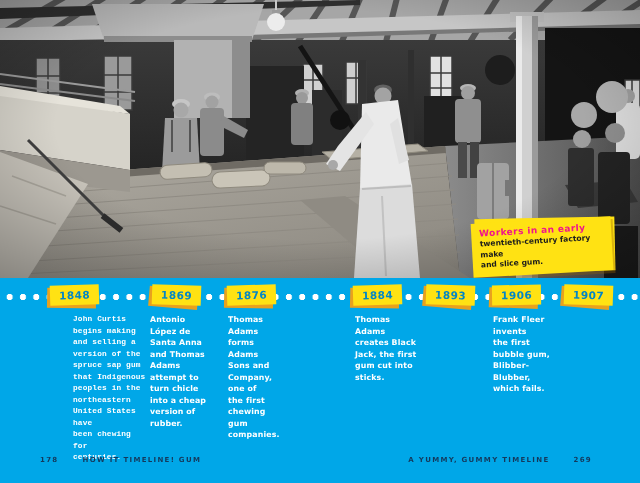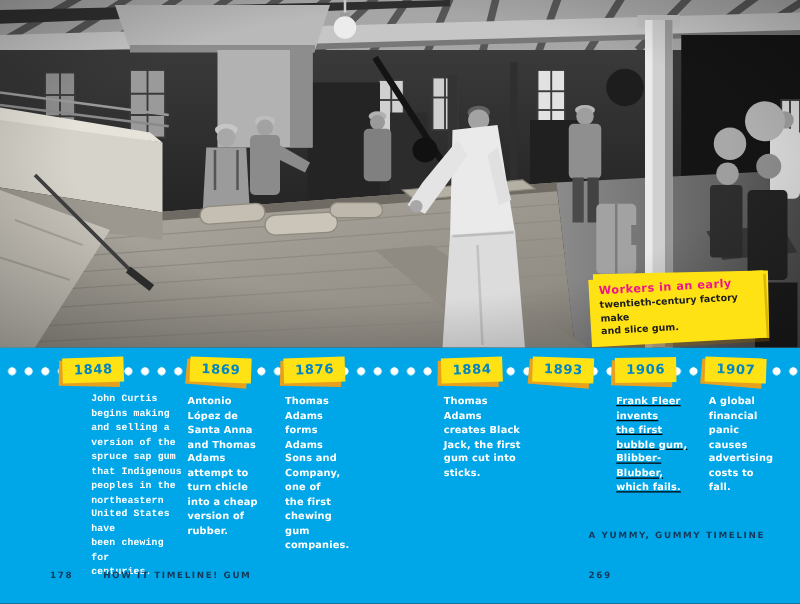--- a/index.html
+++ b/index.html
@@ -30,27 +30,27 @@
   .badge-face{position:relative;background:#FFE213;color:#0085C7;font-weight:bold;font-size:10.5px;
     padding:4px 9px 4px 9px;letter-spacing:.5px;}
   .rotA{transform:rotate(-2deg);} .rotB{transform:rotate(2deg);} .rotC{transform:rotate(-1deg);}
   .entry{margin-top:9px;color:#ffffff;font-size:7.8px;font-weight:bold;line-height:11.5px;
     letter-spacing:.15px;white-space:pre-line;}
   .c1{left:50px;width:96px;}  .c1 .entry{margin-left:23px;font-family:Liberation Mono, monospace;}
   .c2{left:150px;width:70px;} .c2 .badge{margin-left:2px;}
   .c3{left:227px;width:66px;} .c3 .entry{margin-left:1px;}
   .c4{left:353px;width:72px;} .c4 .entry{margin-left:2px;}
   .c5{left:426px;width:62px;} .c5 .entry{margin-left:1px;}
-  .c6{left:492px;width:64px;text-decoration:underline;} .c6 .entry{margin-left:1px;}
+  .c6{left:492px;width:64px;} .c6 .entry{margin-left:1px;}
   .c7{left:564px;width:60px;} .c7 .entry{margin-left:3px;}
   
   .footer{position:absolute;bottom:19px;font-size:7px;font-weight:bold;color:#14395C;
     letter-spacing:1.3px;display:flex;gap:24px;align-items:baseline;}
   .footer-left{left:40px;}
-  .footer-right{right:28px;flex-direction:column;}
+  .footer-right{right:48px;}
 </style>
 </head>
 <body>
 
 <div class="spread">
 
   <div class="photo">
     <svg width="640" height="278" viewBox="0 0 640 278" preserveAspectRatio="none">
       <defs>
         <linearGradient id="wallg" x1="0" y1="0" x2="0" y2="1">
@@ -379,27 +379,20 @@
 Blibber-
 Blubber,
 which fails.</div>
     </div>
 
     <div class="tcol c7">
       <div class="badge rotB">
         <div class="badge-shadow"></div>
         <div class="badge-face">1907</div>
       </div>
-      <div class="entry">A global
-financial
-panic
-causes
-advertising
-costs to
-fall.</div>
     </div>
 
     <div class="footer footer-left">
       <span>178</span>
       <span>HOW IT TIMELINE! GUM</span>
     </div>
     <div class="footer footer-right">
       <span>A YUMMY, GUMMY TIMELINE</span>
       <span>269</span>
     </div>

